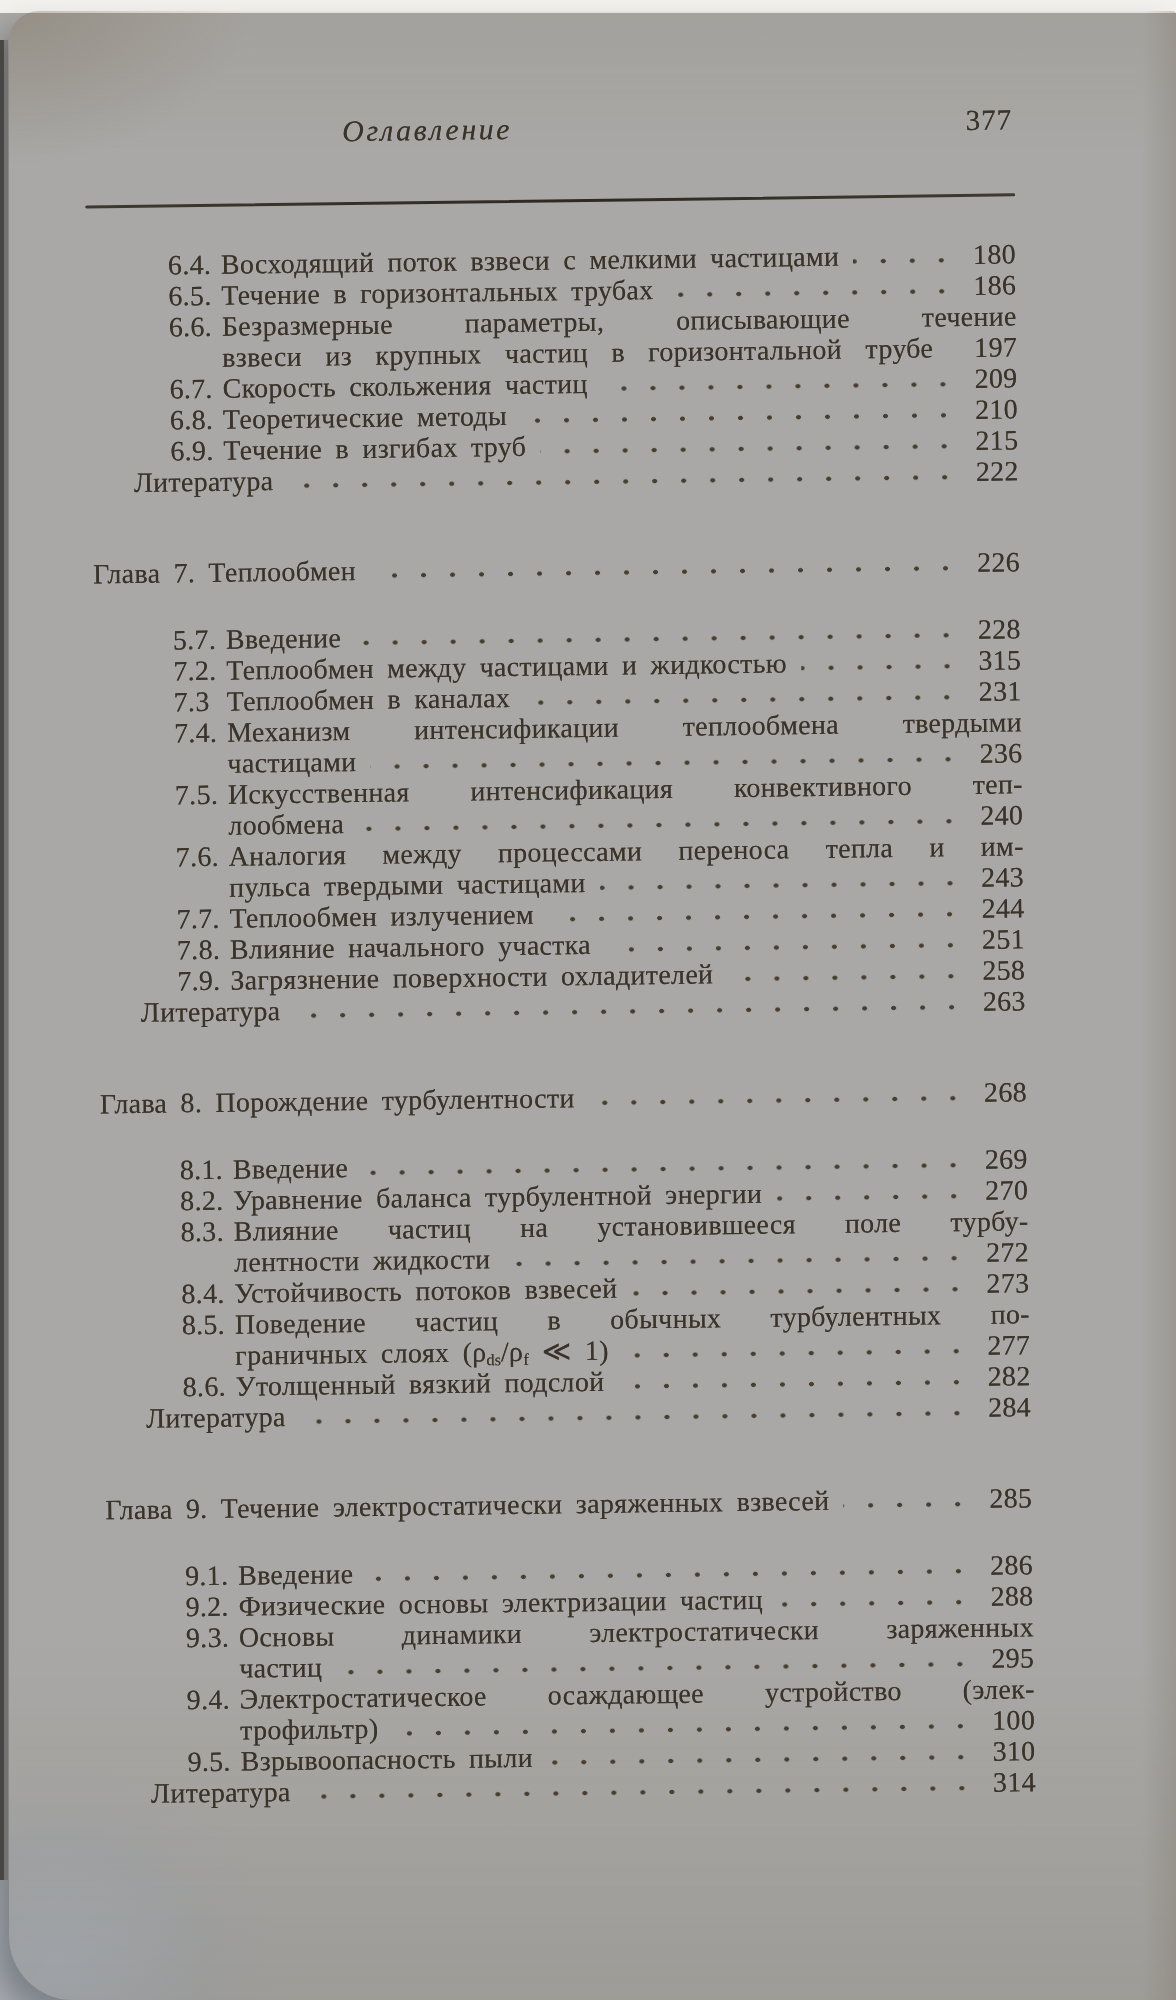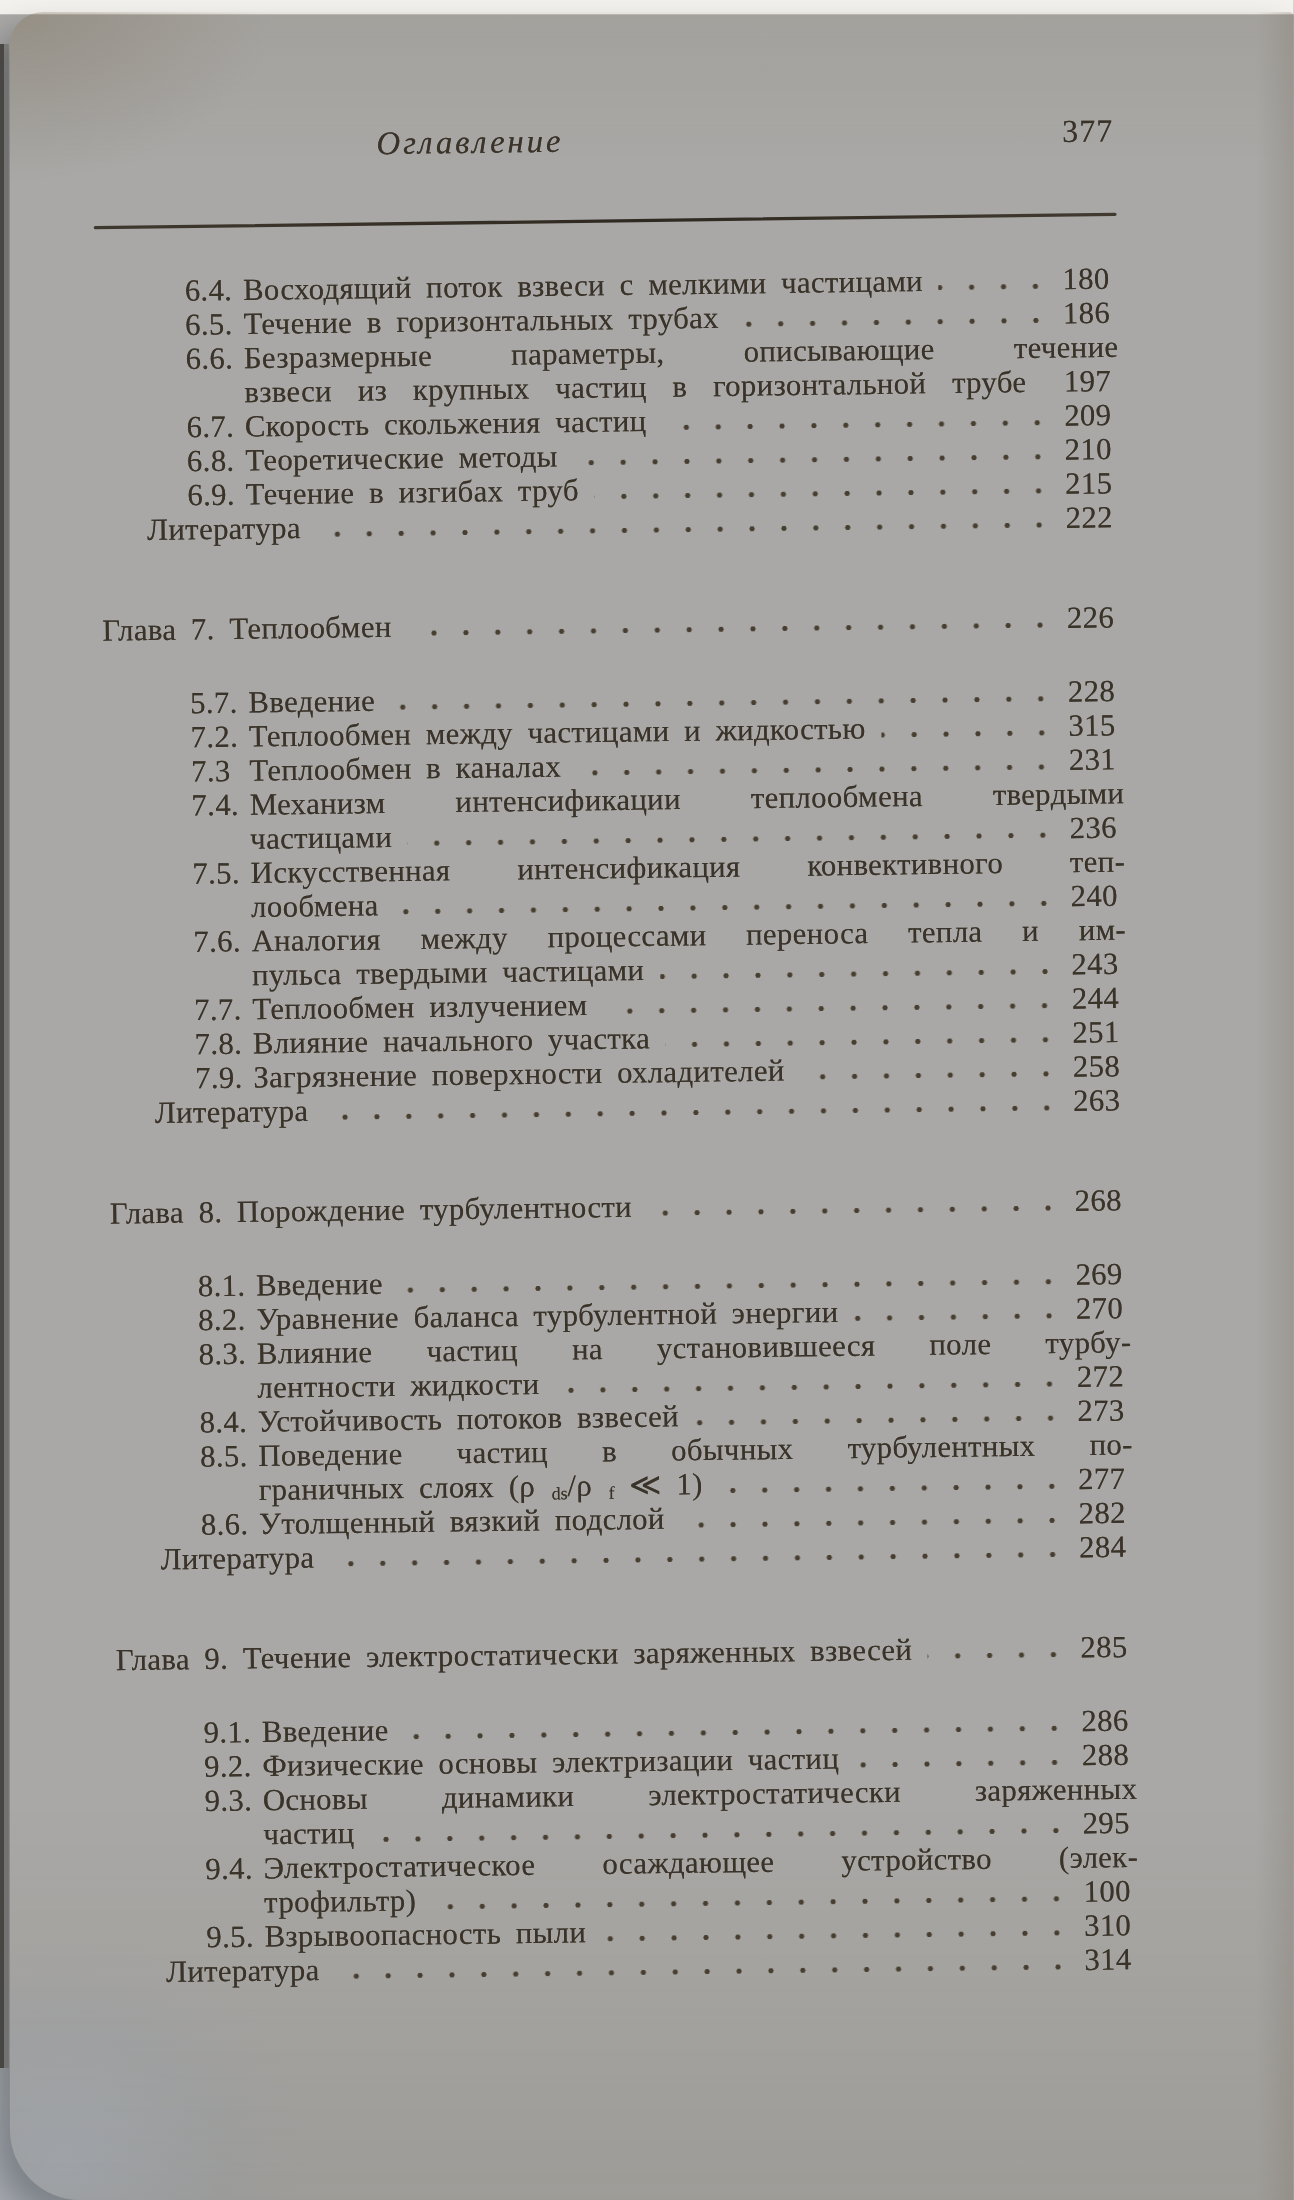--- a/index.html
+++ b/index.html
@@ -71,22 +71,22 @@
   .num { flex: 0 0 53px; }
   .text { flex: 0 1 auto; }
   .text.fill { flex: 1 1 auto; text-align-last: justify; white-space: normal; }
   .leader {
     flex: 1 1 auto; min-width: 12px; height: 8px;
     align-self: flex-end; margin: 0 10px 6px 14px;
     background-image: radial-gradient(circle, #473e30 2.1px, rgba(0,0,0,0) 2.6px);
     background-size: 29px 8px; background-repeat: repeat-x; background-position: right center;
   }
   .leader.no-dots { flex: 0 0 10px; min-width: 10px; background: none; }
-  .pagenum { flex: 0 0 auto; min-width: 50px; }
-  .sub { font-size: 0.58em; vertical-align: -0.24em; letter-spacing: 0; margin-left: 15px; }
+  .pagenum { flex: 0 0 auto; min-width: 50px; text-align: right; }
+  .sub { font-size: 0.58em; vertical-align: -0.24em; letter-spacing: 0; }
 </style>
 </head>
 <body>
 
 <div class="photo-top-strip"></div>
 <div class="photo-under-shadow"></div>
 <div class="photo-left-edge"></div>
 
 <div class="page">
   <div class="toc">

